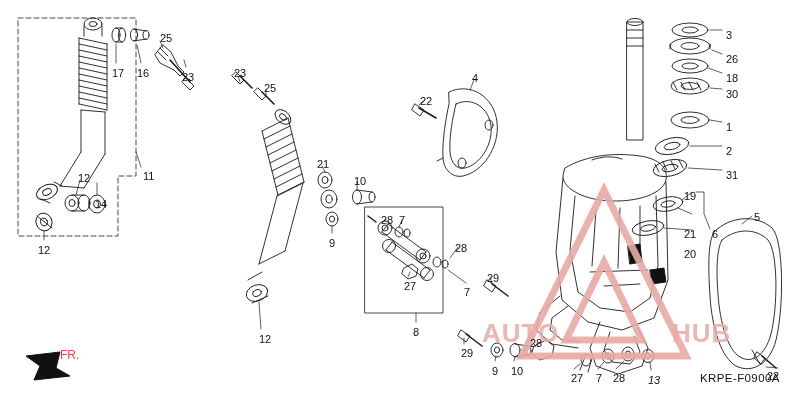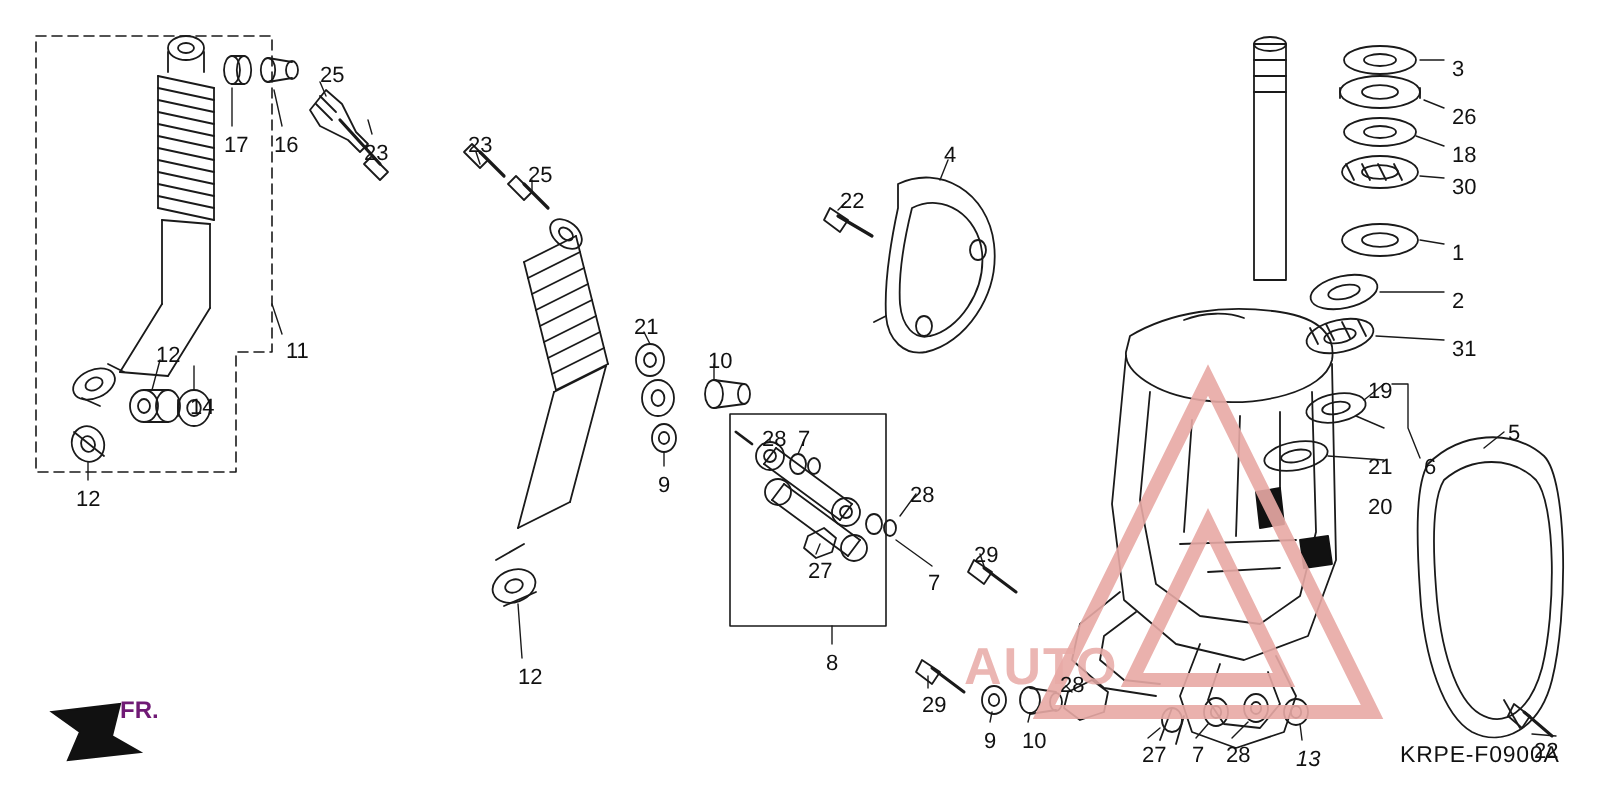--- a/index.html
+++ b/index.html
@@ -37,22 +37,22 @@
     font-family: "Liberation Sans", sans-serif;
     font-size: 11.5px;
     letter-spacing: 0.4px;
     color: #111111;
     white-space: nowrap;
   }
   .frtext {
     position: absolute;
     font-family: "Liberation Sans", sans-serif;
     font-size: 12px;
-    font-weight: bold;
-    color: #701a75;
+    font-weight: normal;
+    color: #ef4444;
   }
   
   #watermark {
     position: absolute;
     left: 0; top: 0;
     width: 800px; height: 331px;
     pointer-events: none;
   }
   .wm-text {
     position: absolute;
@@ -347,20 +347,21 @@
   </svg>
 
   <div id="watermark">
     <svg class="layer" viewBox="0 0 800 400">
       <g fill="none" stroke="#e8a9a5" stroke-width="7" opacity="0.9">
         <path d="M522 356 L604 190 L686 356 Z"></path>
         <path d="M566 340 L604 262 L642 340 Z"></path>
       </g>
     </svg>
     <div class="wm-text" style="left:482px; top:318px; font-size:26px;">AUTO</div>
+    <div class="wm-text" style="left:672px; top:318px; font-size:26px;">HUB</div>
   </div>
 
   <svg class="layer" viewBox="0 0 800 400">
     <path d="M26 356 L60 352 L56 368 L70 376 L34 380 L40 366 Z" fill="#111111" stroke="#111111" stroke-width="1"></path>
   </svg>
   <div class="frtext" style="left:60px; top:348px;">FR.</div>
 
   <div class="code" style="left:700px; top:372px;">KRPE-F0900A</div>
 
   <div id="callouts">

